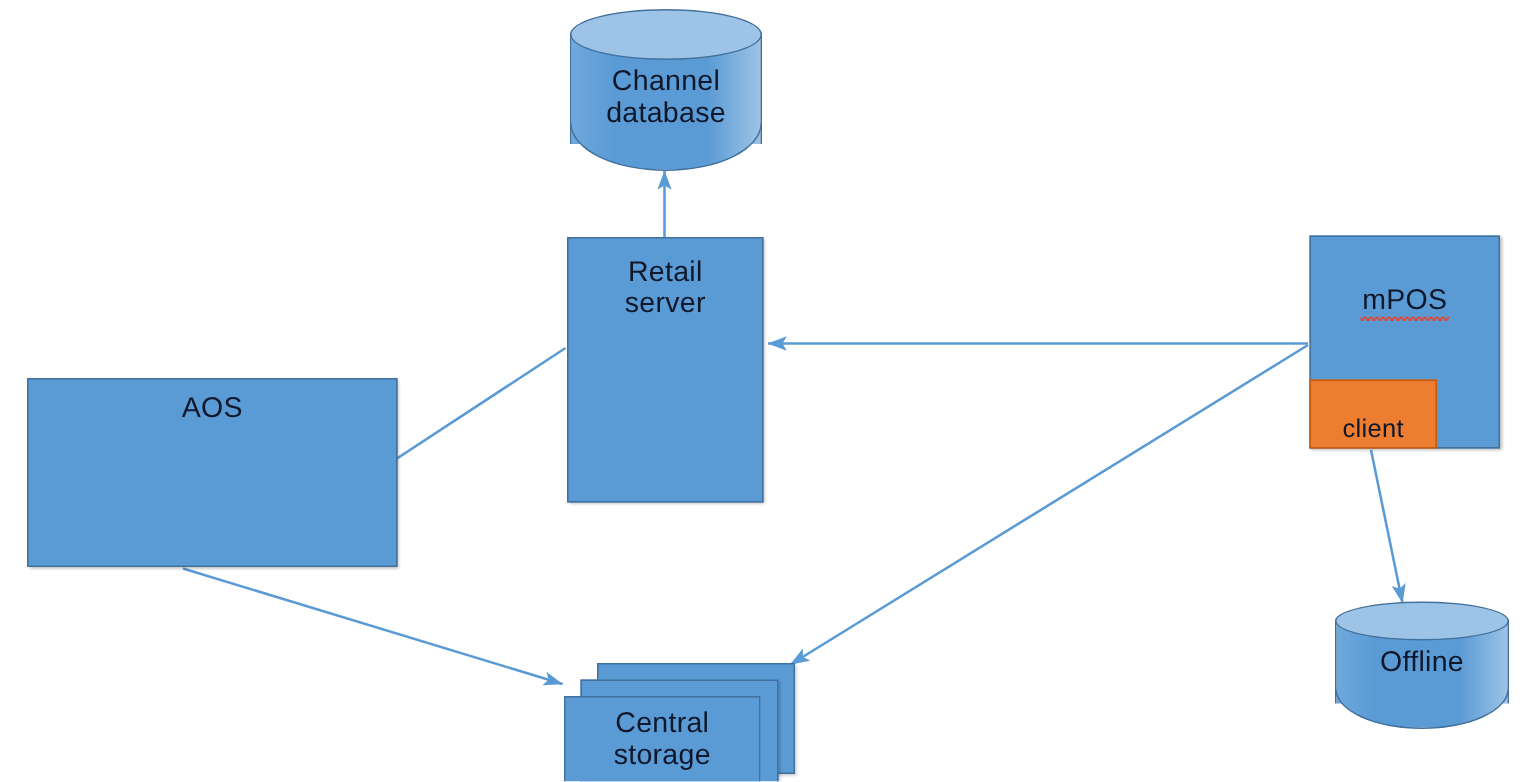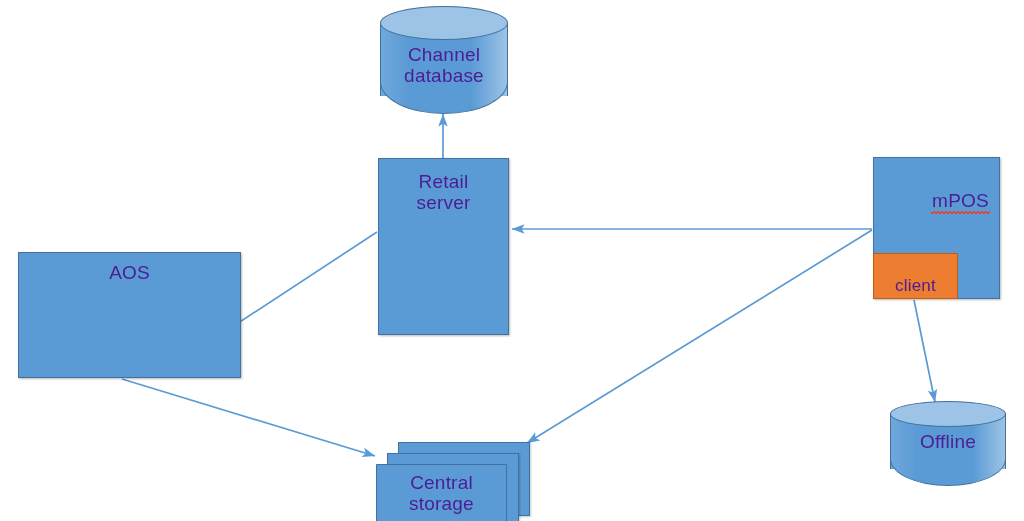--- a/index.html
+++ b/index.html
@@ -34,21 +34,21 @@
   .rect-node {
     background: #5B9BD5;
     border: 1px solid #41719C;
     box-shadow: 1px 1px 2px rgba(0,0,0,0.28);
   }
   .node-label {
     position: absolute;
     left: 0;
     width: 100%;
     text-align: center;
-    color: #4c1d95;
+    color: #0f172a;
     line-height: 1.12;
     letter-spacing: 0.2px;
     white-space: pre-line;
   }
   
   .cyl {
     position: absolute;
   }
   .cyl .cyl-body {
     position: absolute;
@@ -152,36 +152,36 @@
     <div class="cyl-top" style="height:32px;"></div>
     <div class="node-label" style="top:38px; font-size:19px;">Channel
 database</div>
   </div>
 
   <div class="node rect-node" style="left:378px; top:158px; width:131px; height:177px;">
     <div class="node-label" style="top:12px; font-size:19px;">Retail
 server</div>
   </div>
 
-  <div class="node rect-node" style="left:18px; top:252px; width:223px; height:126px;">
+  <div class="node rect-node" style="left:18px; top:252px; width:247px; height:126px;">
     <div class="node-label" style="top:9px; font-size:19px;">AOS</div>
   </div>
 
   <div class="stack" style="left:376px; top:400px; width:152px; height:98px;margin-top:42px;">
     <div class="sheet" style="left:22px; top:0px; width:130px; height:72px;"></div>
     <div class="sheet" style="left:11px; top:11px; width:130px; height:72px;"></div>
     <svg class="sheet sheet-front" style="left:0px; top:22px; width:131px; height:76px;" viewBox="0 0 131 76" xmlns="http://www.w3.org/2000/svg">
       <path d="M0.5,0.5 L130.5,0.5 L130.5,62 C109,75.5 87,75.5 65.5,68.5 C44,61.5 22,61.5 0.5,69.5 Z" fill="#5B9BD5" stroke="#41719C" stroke-width="1"></path>
     </svg>
     <div class="node-label" style="top:30px; width:131px; font-size:19px;">Central
 storage</div>
   </div>
 
   <div class="node rect-node" style="left:873px; top:157px; width:127px; height:142px;">
-    <div class="node-label" style="top:11px; font-size:19px;padding-left:24px;">
+    <div class="node-label" style="top:11px; font-size:19px;">
       <span class="squiggle">mPOS</span>
     </div>
   </div>
 
   <div class="node orange-node" style="left:873px; top:253px; width:85px; height:46px;">
     <div class="node-label" style="top:22px; font-size:17px;">client</div>
   </div>
 
   <div class="node cyl" style="left:890px; top:401px; width:116px; height:84px;">
     <div class="cyl-body" style="top:12px; height:56px;"></div>

